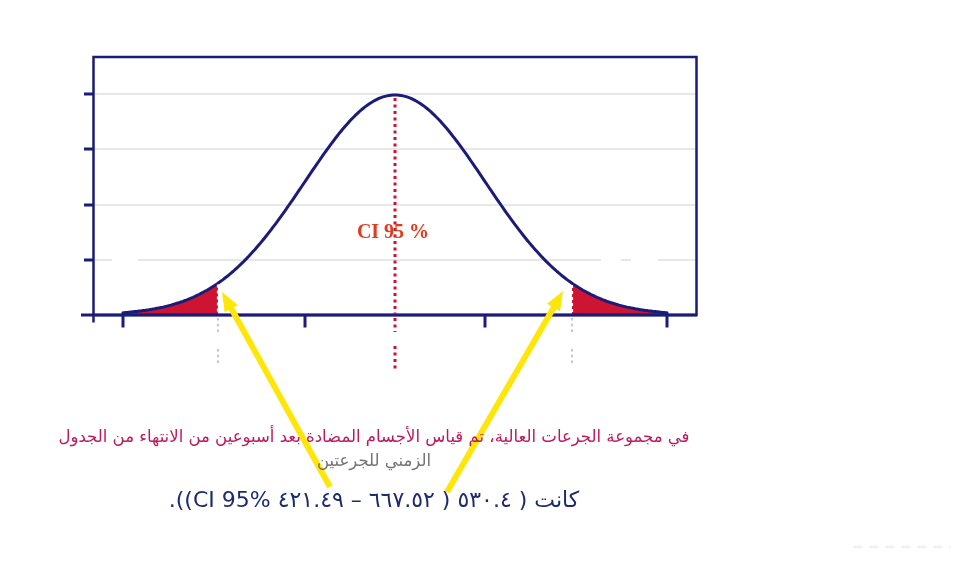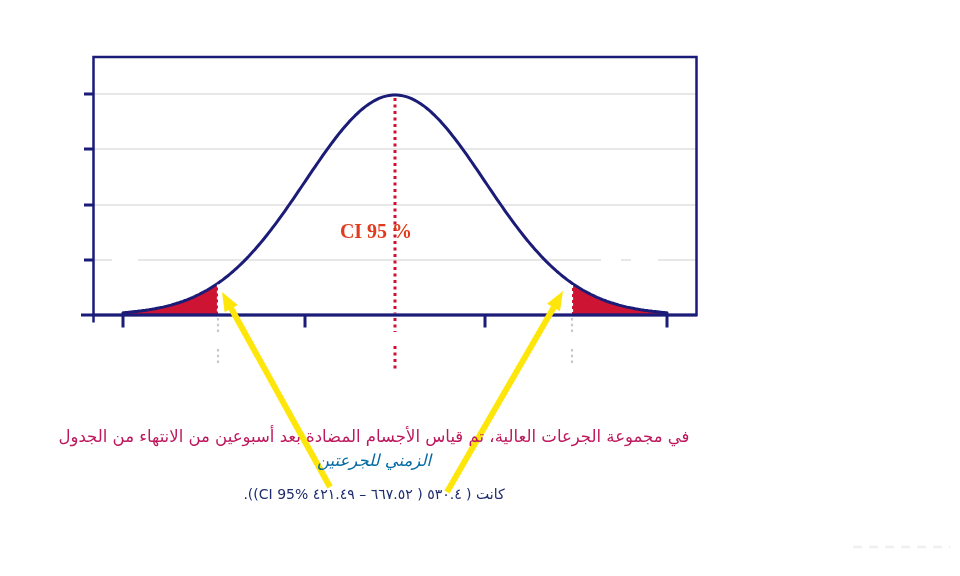--- a/index.html
+++ b/index.html
@@ -4,27 +4,27 @@
 <style>
   html,body{margin:0;padding:0;background:#fff;}
   .stage{position:relative;width:960px;height:576px;background:#ffffff;overflow:hidden;
          font-family:"DejaVu Sans",sans-serif;}
   .chart-svg{position:absolute;left:0;top:0;z-index:1;}
   .grid{stroke:#e7e7e7;stroke-width:2;}
   .gridgap{fill:#ffffff;}
   .white-dash{stroke:#ffffff;stroke-width:2.2;stroke-dasharray:3 3;}
   .gray-dot{stroke:#c8c8c8;stroke-width:2.2;stroke-dasharray:2.5 3.2;}
   .faint-dash{stroke:#f0f0f0;stroke-width:2.5;stroke-dasharray:9 7;}
-  .ci-label{position:absolute;left:328px;top:220px;width:96px;z-index:3;text-align:center;
+  .ci-label{position:absolute;left:345px;top:220px;width:96px;z-index:3;text-align:center;
             font-family:"Liberation Serif",serif;font-weight:bold;font-size:20px;}
   .caption{position:absolute;left:58px;top:424px;width:632px;z-index:3;text-align:center;
            direction:rtl;}
   .cap-line1,.cap-line2{font-size:16.5px;line-height:25px;}
   .cap-line2{line-height:24px;}
-  .cap-line3{font-size:14px;line-height:30px;margin-top:6px;}
+  .cap-line3{font-size:22px;line-height:30px;margin-top:12px;}
 </style>
 </head>
 <body>
 
 <div class="stage">
 
   <svg class="chart-svg" width="960" height="576" viewBox="0 0 960 576">
 
     <g>
       <line class="grid" x1="94" y1="94" x2="696" y2="94"></line>
@@ -80,17 +80,17 @@
       <polygon points="563,291 560,311.2 547,303.8" fill="#ffe60a"></polygon>
     </g>
 
     <line class="faint-dash" x1="853" y1="547" x2="950" y2="547"></line>
   </svg>
 
   <div class="ci-label" style="color: rgb(226, 58, 29);">CI 95 %</div>
 
   <div class="caption">
     <div class="cap-line1" style="color: #be185d;">في مجموعة الجرعات العالية، تم قياس الأجسام المضادة بعد أسبوعين من الانتهاء من الجدول</div>
-    <div class="cap-line2" style="color: #0369a1; font-style: italic;">الزمني للجرعتين</div>
+    <div class="cap-line2" style="color: #737373;">الزمني للجرعتين</div>
     <div class="cap-line3" style="color: rgb(29, 43, 110);">كانت ( ٥٣٠.٤ ( ٦٦٧.٥٢ – ٤٢١.٤٩ CI 95%)).</div>
   </div>
 
 </div>
 
 </body></html>

